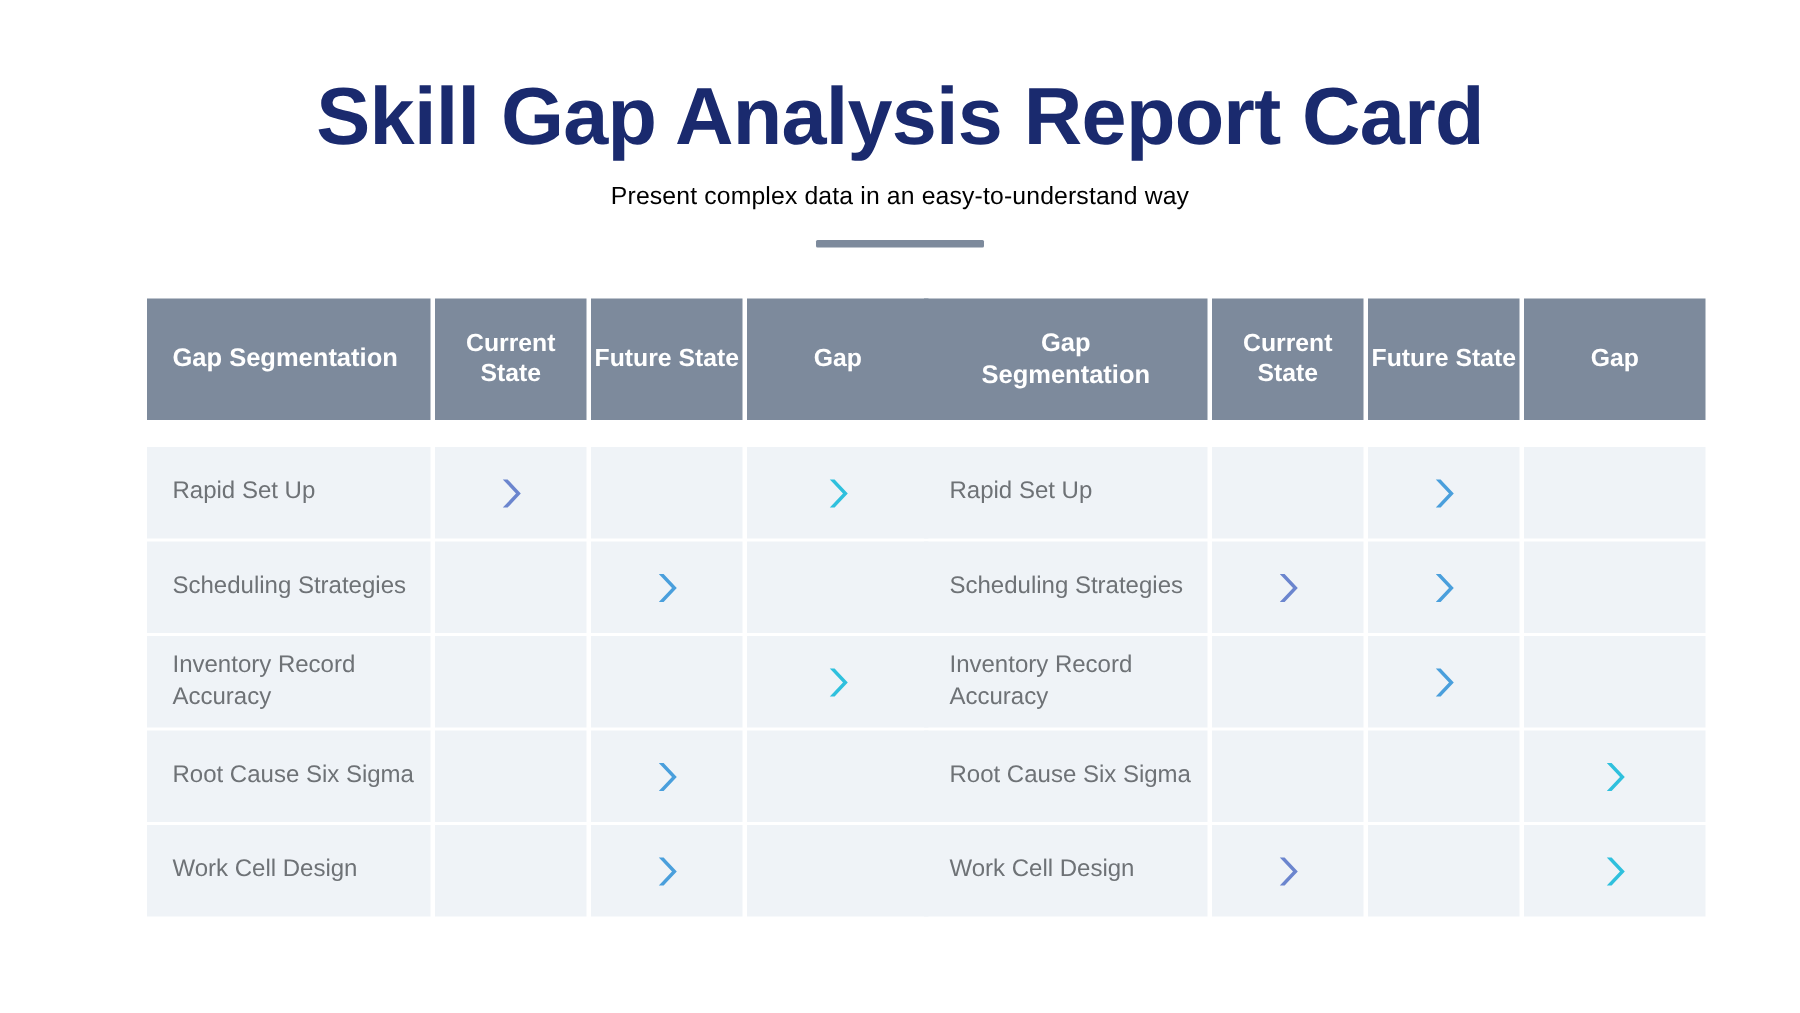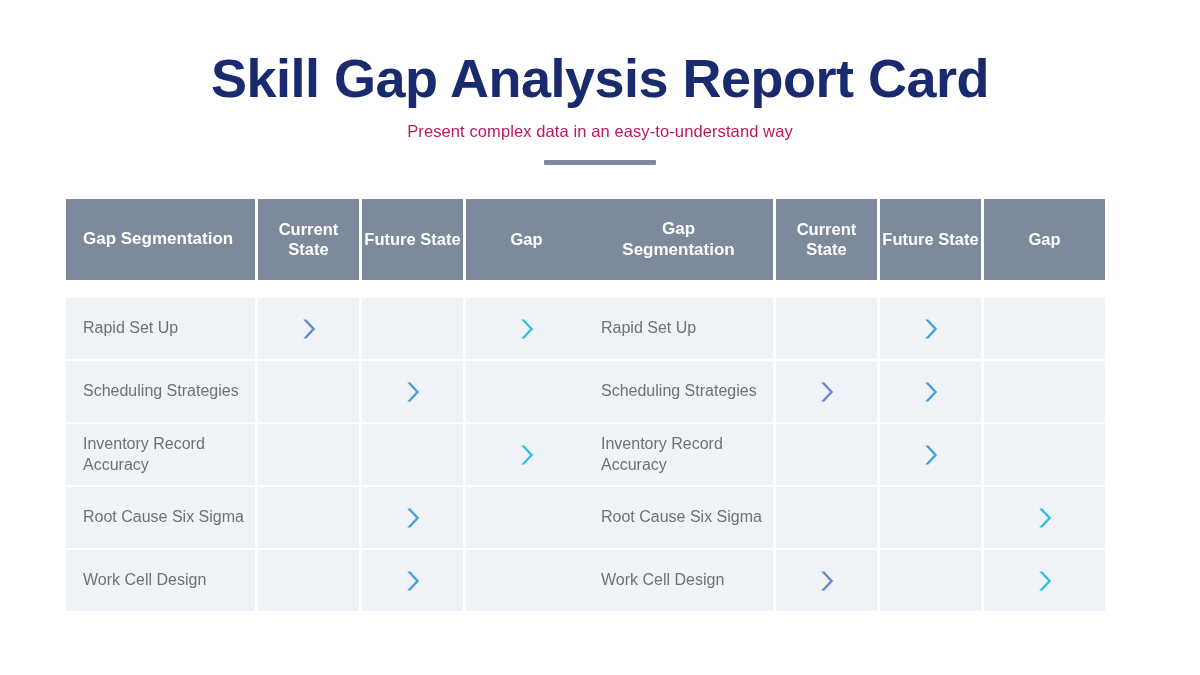--- a/index.html
+++ b/index.html
@@ -35,41 +35,41 @@
     font-size: 54px;
     font-weight: bold;
     color: #1a2a6e;
     letter-spacing: -0.5px;
     line-height: 1.04;
     margin: 0;
     white-space: nowrap;
   }
   .slide-subtitle {
     font-size: 16.5px;
-    color: #be185d;
+    color: #000000;
     font-weight: normal;
     margin: 16px 0 0 0;
     letter-spacing: 0.1px;
   }
   .title-divider {
     width: 112px;
     height: 5px;
     background: #7d8a9c;
     margin: 19px auto 0 auto;
     border-radius: 1px;
   }
 
   
   .tables-wrap {
     position: absolute;
     top: 199px;
     left: 66px;
     width: 1068px;
     display: flex;
-    justify-content: flex-start;
+    justify-content: flex-end;
   }
   .report-table {
     width: 518px;
     display: flex;
     flex-direction: column;
   }
 
   .t-row {
     display: flex;
     width: 100%;

